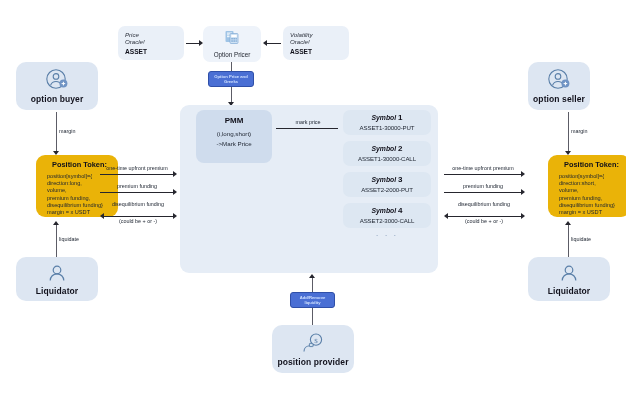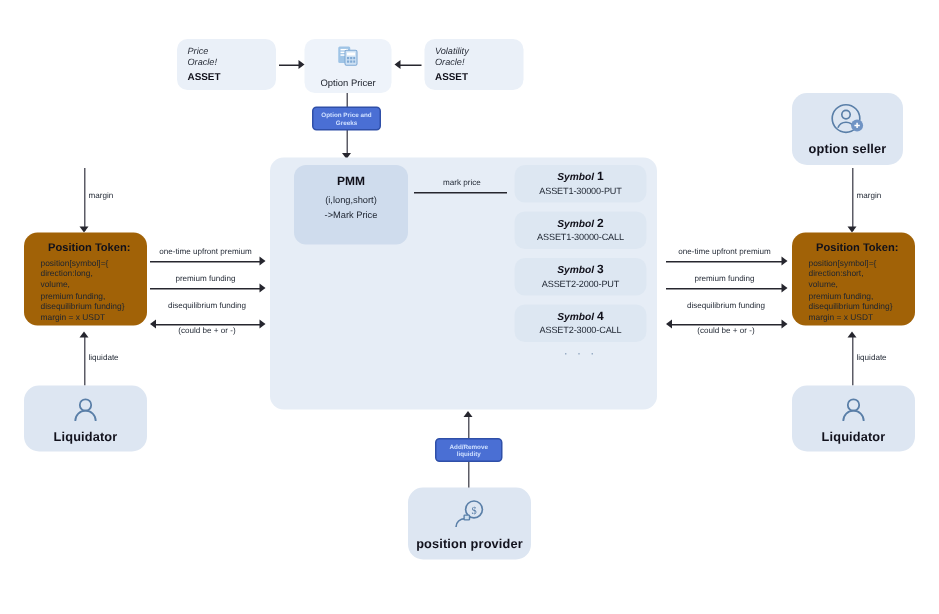--- a/index.html
+++ b/index.html
@@ -8,21 +8,21 @@
   .canvas{position:absolute;inset:0;}
   .node{position:absolute;box-sizing:border-box;}
 
   
   .actor{background:#dde6f2;border-radius:10px;display:flex;flex-direction:column;
          align-items:center;justify-content:center;gap:3px;}
   .actor .lbl{font-size:8.5px;font-weight:bold;letter-spacing:.1px;color:#12121d;}
   .actor svg{display:block;}
 
   
-  .ptoken{background:#a16207;border-radius:9px;padding:5px 6px 6px 11px;}
+  .ptoken{background:#eab308;border-radius:9px;padding:5px 6px 6px 11px;margin-left:20px;}
   .ptoken .hd{font-size:7.4px;font-weight:bold;text-align:center;margin-bottom:4px;color:#10101a;}
   .ptoken .ln{font-size:5.6px;line-height:7.2px;color:#1d2430;white-space:nowrap;}
 
   
   .oracle{background:#eaf0f8;border-radius:7px;padding:5px 7px;}
   .oracle .o1{font-size:6.1px;font-style:italic;line-height:7.4px;color:#2a2f3a;}
   .oracle .o2{font-size:6.6px;font-weight:bold;margin-top:2px;color:#10101a;}
 
   
   .pricer{background:#eef3fa;border-radius:7px;display:flex;flex-direction:column;
@@ -137,20 +137,32 @@
     <div class="c">ASSET2-2000-PUT</div>
   </div>
   <div class="node sym" style="left:343px;top:203px;width:88px;height:25px;">
     <div class="n"><span>Symbol</span>
       <b>4</b></div>
     <div class="c">ASSET2-3000-CALL</div>
   </div>
   <div class="dots" style="left:343px;top:231px;width:88px;">· · ·</div>
 
 
+  <div class="node actor" style="left:16px;top:62px;width:82px;height:48px;">
+    <span>
+      <svg width="26" height="23" viewBox="0 0 26 23">
+        <circle cx="12" cy="11" r="9.2" fill="none" stroke="#5a7fa8" stroke-width="1.1"></circle>
+        <circle cx="12" cy="8.4" r="2.8" fill="none" stroke="#5a7fa8" stroke-width="1.1"></circle>
+        <path d="M6.6 17.2a5.8 5.8 0 0 1 10.8 0" fill="none" stroke="#5a7fa8" stroke-width="1.1"></path>
+        <circle cx="19.4" cy="15.6" r="4" fill="#6f93c4"></circle>
+        <path d="M17.6 15.6h3.6M19.4 13.8v3.6" stroke="#ffffff" stroke-width="1"></path>
+      </svg>
+    </span>
+    <div class="lbl">option buyer</div>
+  </div>
 
   <div class="ln-v" style="left:56px;top:112px;height:42px;"></div>
   <div class="ar ar-d" style="left:53px;top:151px;"></div>
   <div class="elbl" style="left:59px;top:128px;">margin</div>
 
   <div class="node ptoken" style="left:16px;top:155px;width:82px;height:62px;">
     <div class="hd">Position Token:</div>
     <div class="ln">position[symbol]={</div>
     <div class="ln">direction:long,</div>
     <div class="ln">volume,</div>
@@ -180,21 +192,21 @@
   <div class="ln-h" style="left:100px;top:192px;width:74px;"></div>
   <div class="ar ar-r" style="left:173px;top:189px;"></div>
   <div class="elbl c" style="left:100px;top:183px;width:74px;">premium funding</div>
 
   <div class="ln-h" style="left:103px;top:216px;width:71px;"></div>
   <div class="ar ar-r" style="left:173px;top:213px;"></div>
   <div class="ar ar-l" style="left:100px;top:213px;"></div>
   <div class="elbl c" style="left:100px;top:201px;width:76px;">disequilibrium funding</div>
   <div class="elbl c" style="left:100px;top:218px;width:76px;">(could be + or -)</div>
 
-  <div class="node actor" style="left:528px;top:62px;width:74px;height:48px;">
+  <div class="node actor" style="left:528px;top:62px;width:62px;height:48px;">
     <span>
       <svg width="26" height="23" viewBox="0 0 26 23">
         <circle cx="12" cy="11" r="9.2" fill="none" stroke="#5a7fa8" stroke-width="1.1"></circle>
         <circle cx="12" cy="8.4" r="2.8" fill="none" stroke="#5a7fa8" stroke-width="1.1"></circle>
         <path d="M6.6 17.2a5.8 5.8 0 0 1 10.8 0" fill="none" stroke="#5a7fa8" stroke-width="1.1"></path>
         <circle cx="19.4" cy="15.6" r="4" fill="#6f93c4"></circle>
         <path d="M17.6 15.6h3.6M19.4 13.8v3.6" stroke="#ffffff" stroke-width="1"></path>
       </svg>
     </span>
     <div class="lbl">option seller</div>

